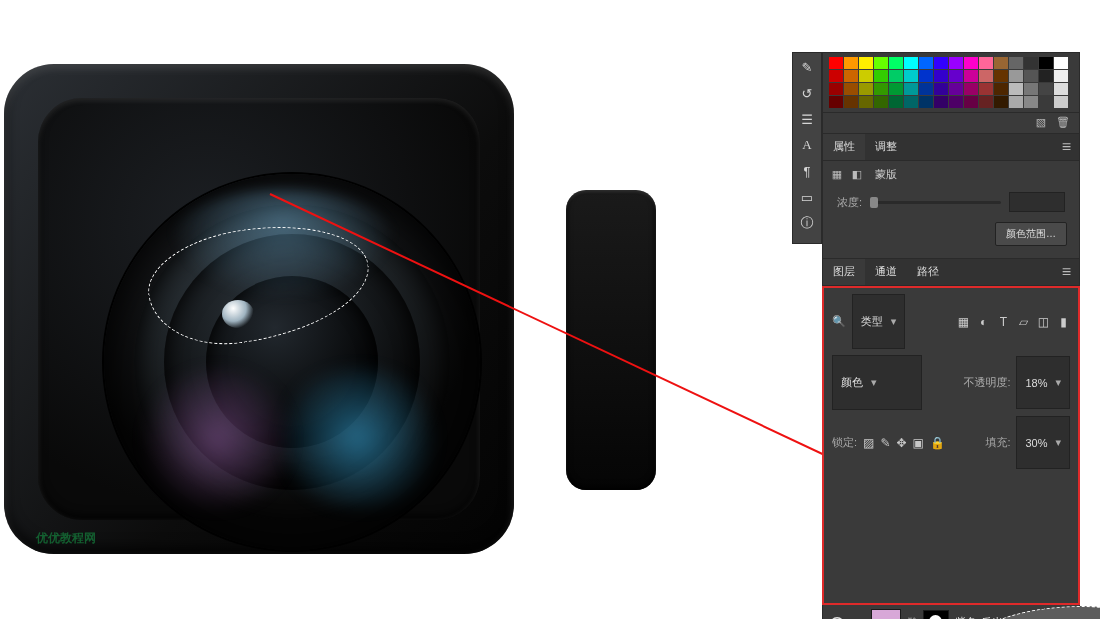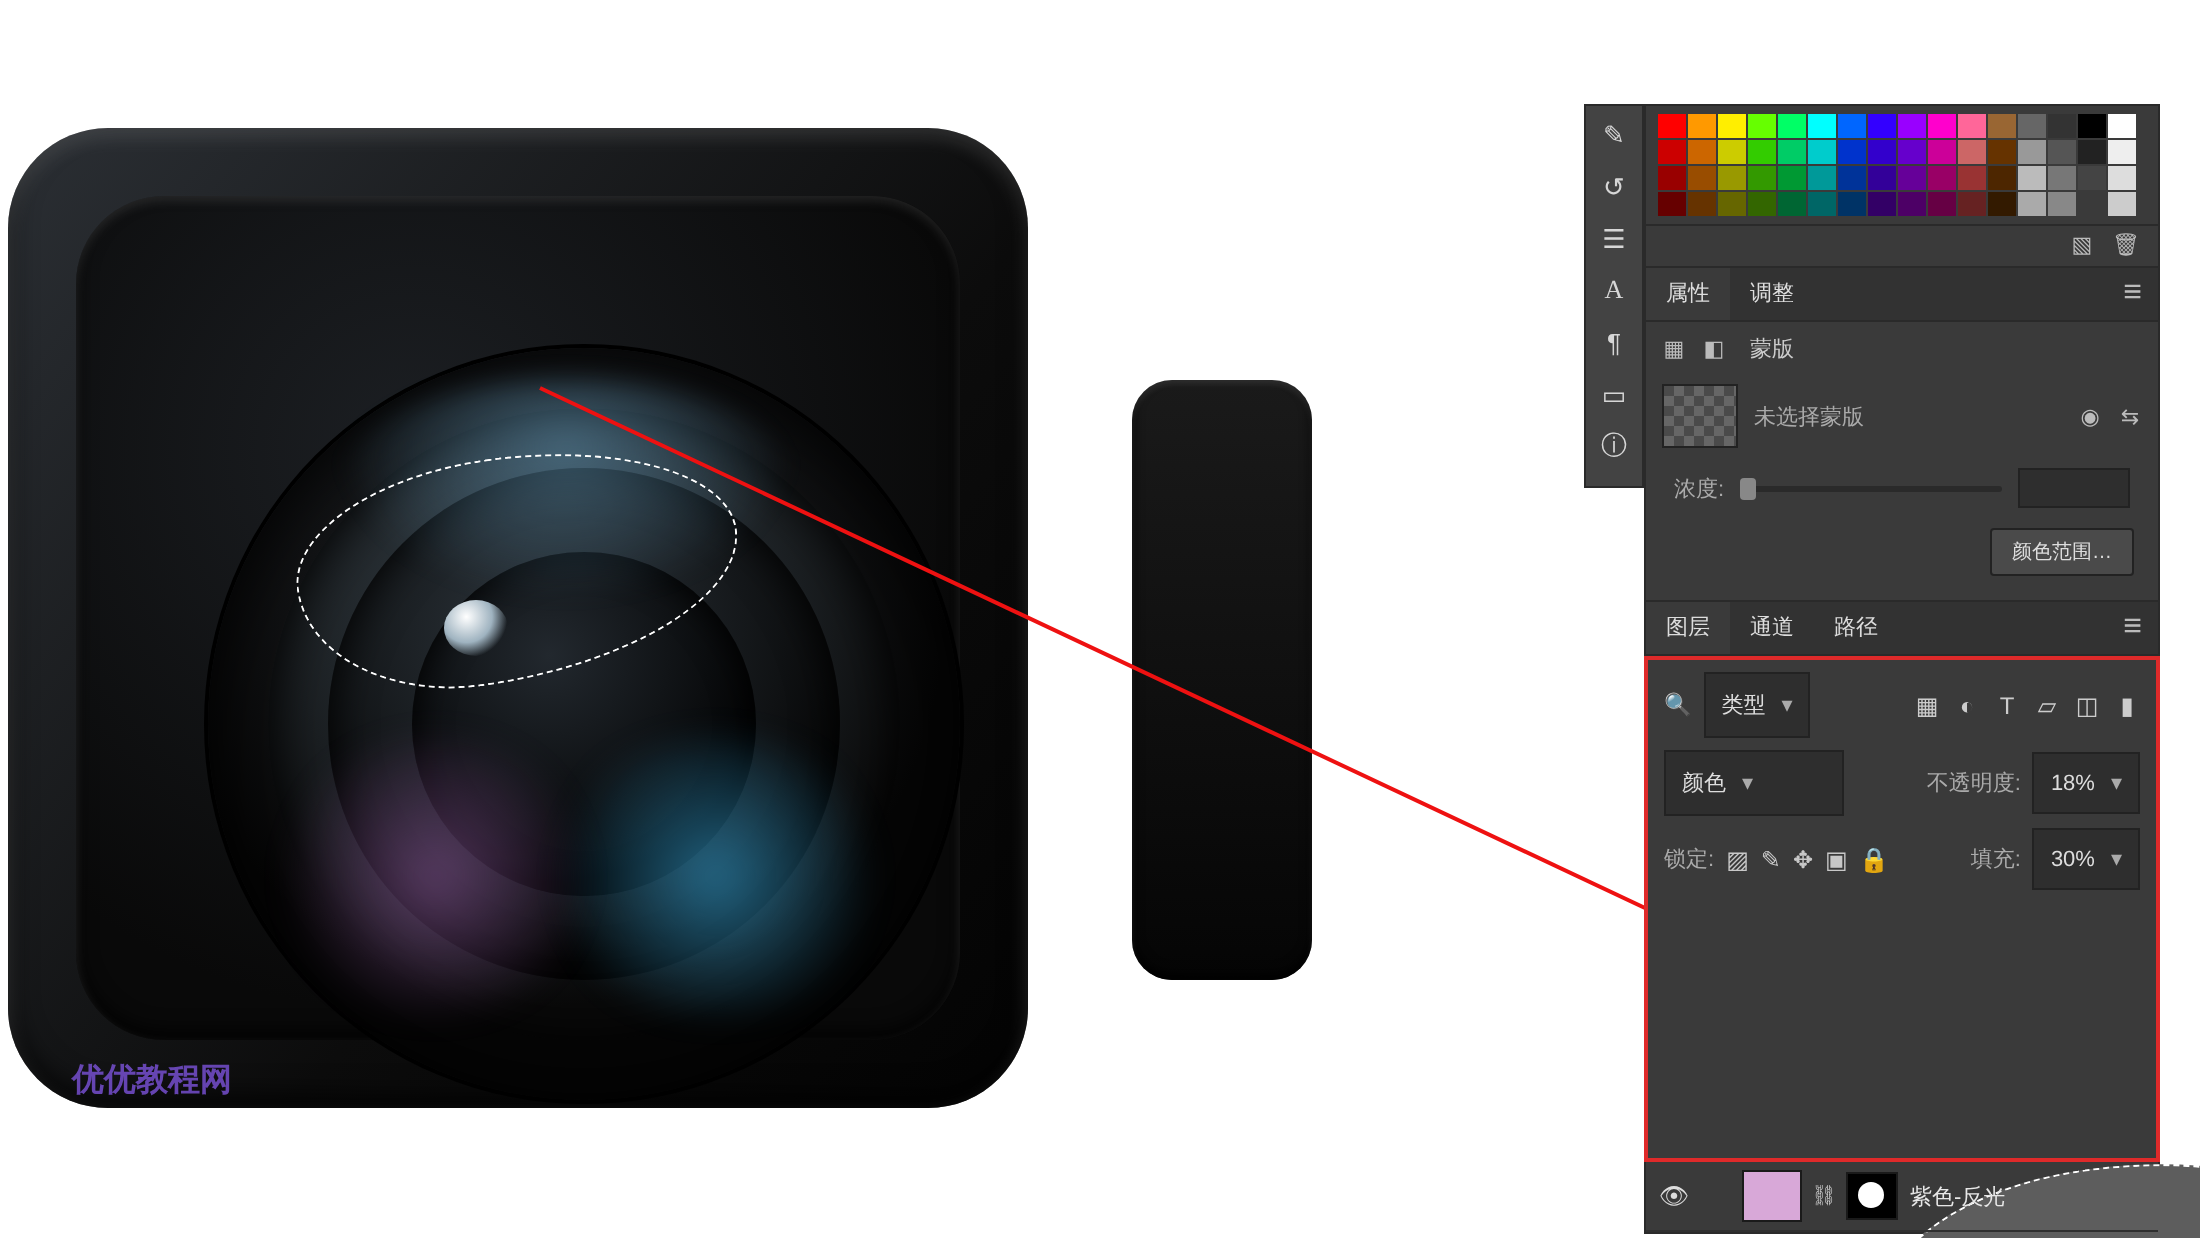--- a/index.html
+++ b/index.html
@@ -30,21 +30,21 @@
   .glow-blue{position:absolute;left:230px;top:270px;width:180px;height:140px;border-radius:50%;
       background:radial-gradient(circle,rgba(60,180,235,.55),transparent 70%);filter:blur(8px);}
   .glow-pink{position:absolute;left:100px;top:270px;width:160px;height:140px;border-radius:50%;
       background:radial-gradient(circle,rgba(180,115,200,.45),transparent 72%);filter:blur(8px);}
   .glow-top{position:absolute;left:130px;top:92px;width:230px;height:110px;border-radius:50%;
       background:radial-gradient(ellipse at 50% 30%,rgba(120,190,230,.4),transparent 70%);filter:blur(6px);}
   .spec{position:absolute;left:184px;top:202px;width:32px;height:28px;border-radius:50%;
       background:radial-gradient(circle at 35% 30%,#fff,#9fb3c0 45%,transparent 72%);}
   .sel{position:absolute;left:110px;top:130px;width:220px;height:110px;border-radius:60% 70% 80% 50%/60% 60% 70% 70%;
       border:1.5px dashed #fff;transform:rotate(-8deg);}
-  .wm{position:absolute;left:36px;top:470px;font-size:16px;color:#8b5cf6;opacity:.7;font-weight:600;}
+  .wm{position:absolute;left:36px;top:470px;font-size:12px;color:#15803d;opacity:.7;font-weight:600;}
   .arrow{position:absolute;left:260px;top:170px;pointer-events:none;}
   
   .ps{position:absolute;right:20px;top:52px;width:258px;background:#3a3a3a;}
   .toolcol{position:absolute;right:278px;top:52px;width:28px;background:#434343;padding:6px 0 12px;display:flex;flex-direction:column;align-items:center;gap:10px;border:1px solid #2a2a2a;}
   .ticon{width:16px;height:16px;display:flex;align-items:center;justify-content:center;color:#d6d6d6;font-size:13px;}
   
   .swatches{display:grid;grid-template-columns:repeat(16,14px);grid-auto-rows:12px;gap:1px;padding:4px 6px;background:#3a3a3a;border:1px solid #2a2a2a;}
   .swatches div{}
   .swfoot{display:flex;justify-content:flex-end;gap:10px;padding:3px 10px 5px;background:#3a3a3a;border:1px solid #2a2a2a;border-top:none;}
   .mini{width:12px;height:12px;display:inline-flex;align-items:center;justify-content:center;color:#bbb;}
@@ -63,21 +63,21 @@
   .slider i{position:absolute;left:0;top:-4px;width:8px;height:11px;background:#888;border-radius:2px;}
   .sval{width:46px;height:16px;background:#2e2e2e;border:1px solid #222;text-align:right;padding:1px 4px;color:#999;font-size:10px;}
   .btnrow{display:flex;justify-content:flex-end;margin:6px 4px 2px;}
   .pill{padding:4px 10px;background:#4a4a4a;border:1px solid #222;font-size:10px;color:#ddd;border-radius:2px;margin-left:6px;display:flex;align-items:center;gap:5px;}
   
   .layers-header{display:flex;background:#323232;border:1px solid #2a2a2a;border-top:none;}
   .layers-header .tab{padding:5px 10px;}
   .hl{border:2px solid #df2a2a !important;}
   .lay-top{background:#3a3a3a;border:1px solid #2a2a2a;border-top:none;padding:6px 8px;}
   .lrow{display:flex;align-items:center;gap:6px;margin-bottom:6px;font-size:11px;}
-  .sel-box{background:#2e2e2e;border:1px solid #222;color:#ddd;padding:8px 8px;display:flex;align-items:center;gap:8px;}
+  .sel-box{background:#2e2e2e;border:1px solid #222;color:#ddd;padding:19px 8px;display:flex;align-items:center;gap:8px;}
   .car{color:#aaa;}
   .iconstrip{display:flex;gap:7px;margin-left:auto;color:#ccc;}
   .iconstrip span{width:13px;height:13px;display:inline-flex;align-items:center;justify-content:center;font-size:12px;}
   .layerlist{background:#3a3a3a;border:1px solid #2a2a2a;border-top:none;}
   .layer{display:flex;align-items:center;gap:6px;padding:4px 6px;border-bottom:1px solid #2f2f2f;position:relative;}
   .layer.sel{background:#5d5d5d;}
   .eye{width:16px;text-align:center;color:#ddd;font-size:12px;}
   .lthumb{width:28px;height:24px;background:repeating-conic-gradient(#777 0 25%,#555 0 50%) 0 0/8px 8px;border:1px solid #1a1a1a;}
   .lthumb.pink{background:linear-gradient(#d8a8d8,#d8a8d8);}
   .link{width:10px;height:20px;display:flex;align-items:center;justify-content:center;color:#ccc;font-size:10px;}
@@ -206,27 +206,20 @@
     <div class="tab">调整</div>
     <div class="menu-right">≡</div>
   </div>
 
   <div class="panel">
     <div class="prow" style="margin-bottom:10px">
       <span class="mini">▦</span>
       <span class="mini">◧</span>
       <span style="margin-left:4px">蒙版</span>
     </div>
-    <div class="prow">
-      <div class="thumb"></div>
-      <span class="slab">未选择蒙版</span>
-      <span style="flex:1"></span>
-      <span class="mini">◉</span>
-      <span class="mini">⇆</span>
-    </div>
 
     <div class="slider-row">
       <span class="slab">浓度:</span>
       <div class="slider">
           <i></i>
         </div>
       <div class="sval"></div>
     </div>
 
     <div class="btnrow">

